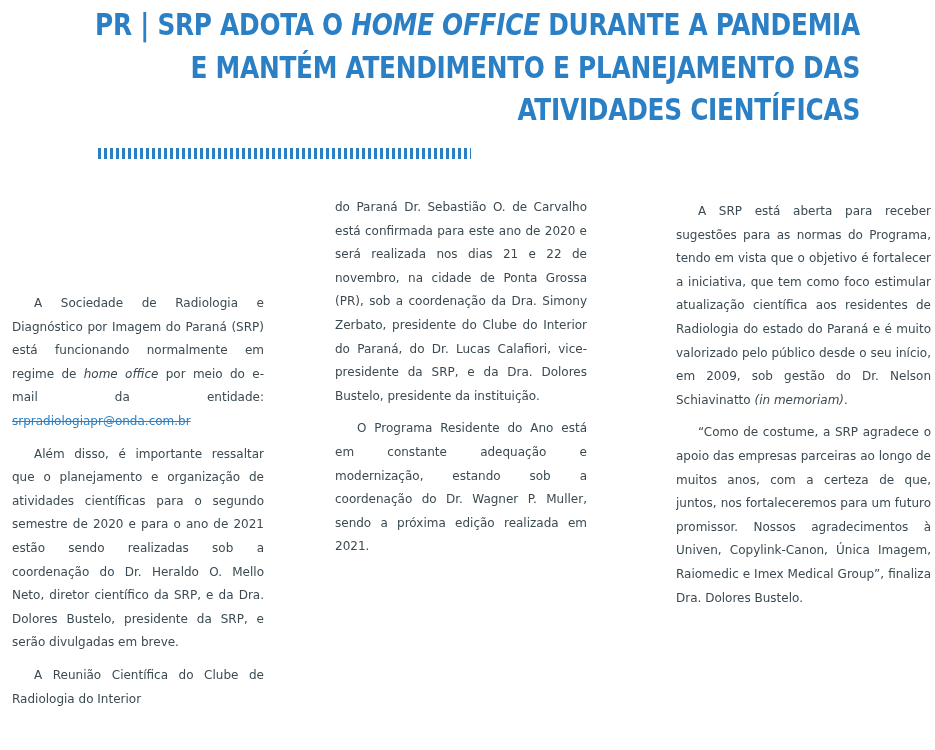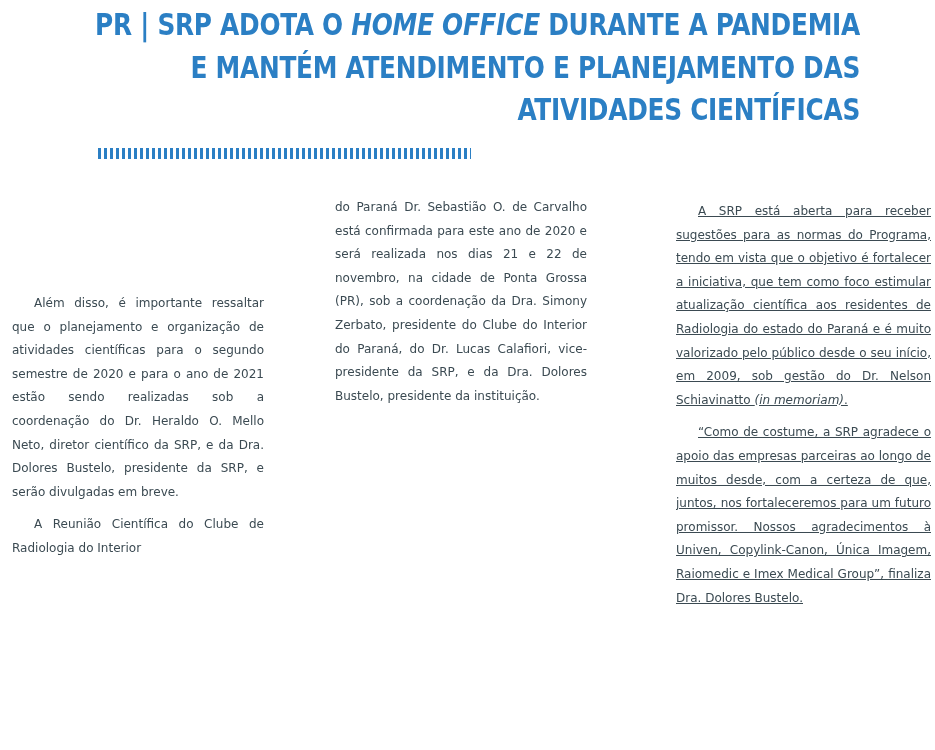--- a/index.html
+++ b/index.html
@@ -81,21 +81,21 @@
     line-height: 23.6px;
     text-align: justify;
   }
   .col p {
     margin: 0 0 9px 0;
     text-indent: 22px;
     hyphens: auto;
   }
   .col.c1 { left: 12px; }
   .col.c2 { left: 335px; }
-  .col.c3 { left: 676px; width: 255px; text-decoration: underline; }
+  .col.c3 { left: 676px; width: 255px; }
 
   
   .col.c1 { padding-top: 96px; box-sizing: border-box; }
   .col.c3 { padding-top: 4px; box-sizing: border-box; }
 
   .email {
     color: #2b7fc4;
     text-decoration: line-through;
     text-decoration-color: #2b7fc4;
   }
@@ -110,27 +110,29 @@
     <span class="ln"><span>PR  |  SRP ADOTA O </span><span class="italic">HOME OFFICE</span><span> DURANTE A PANDEMIA</span></span>
     <span class="ln">E MANTÉM ATENDIMENTO E PLANEJAMENTO DAS</span>
     <span class="ln">ATIVIDADES CIENTÍFICAS</span>
   </div>
 
   <div class="rule"></div>
 
   <div class="cols">
 
     <div class="col c1">
+      <p><span>A Sociedade de Radiologia e Diagnóstico por Imagem do Paraná (SRP) está funcionando normalmente em regime de </span><span class="it">home office</span><span> por meio do e-mail da entidade: </span><span class="email">srpradiologiapr@onda.com.br</span></p>
       <p>Além disso, é importante ressaltar que o planejamento e organização de atividades científicas para o segundo semestre de 2020 e para o ano de 2021 estão sendo realizadas sob a coordenação do Dr. Heraldo O. Mello Neto, diretor científico da SRP, e da Dra. Dolores Bustelo, presidente da SRP, e serão divulgadas em breve.</p>
       <p>A Reunião Científica do Clube de Radiologia do Interior</p>
     </div>
 
     <div class="col c2">
       <p style="text-indent:0">do Paraná Dr. Sebastião O. de Carvalho está confirmada para este ano de 2020 e será realizada nos dias 21 e 22 de novembro, na cidade de Ponta Grossa (PR), sob a coordenação da Dra. Simony Zerbato, presidente do Clube do Interior do Paraná, do Dr. Lucas Calafiori, vice-presidente da SRP, e da Dra. Dolores Bustelo, presidente da instituição.</p>
+      <p>O Programa Residente do Ano está em constante adequação e modernização, estando sob a coordenação do Dr. Wagner P. Muller, sendo a próxima edição realizada em 2021.</p>
     </div>
 
     <div class="col c3">
       <p><span>A SRP está aberta para receber sugestões para as normas do Programa, tendo em vista que o objetivo é fortalecer a iniciativa, que tem como foco estimular atualização científica aos residentes de Radiologia do estado do Paraná e é muito valorizado pelo público desde o seu início, em 2009, sob gestão do Dr. Nelson Schiavinatto </span><span class="it">(in memoriam)</span><span>.</span></p>
-      <p>“Como de costume, a SRP agradece o apoio das empresas parceiras ao longo de muitos desde, com a certeza de que, juntos, nos fortaleceremos para um futuro promissor. Nossos agradecimentos à Univen, Copylink-Canon, Única Imagem, Raiomedic e Imex Medical Group”, finaliza Dra. Dolores Bustelo.</p>
+      <p>“Como de costume, a SRP agradece o apoio das empresas parceiras ao longo de muitos anos, com a certeza de que, juntos, nos fortaleceremos para um futuro promissor. Nossos agradecimentos à Univen, Copylink-Canon, Única Imagem, Raiomedic e Imex Medical Group”, finaliza Dra. Dolores Bustelo.</p>
     </div>
 
   </div>
 </div>
 
 </body></html>

